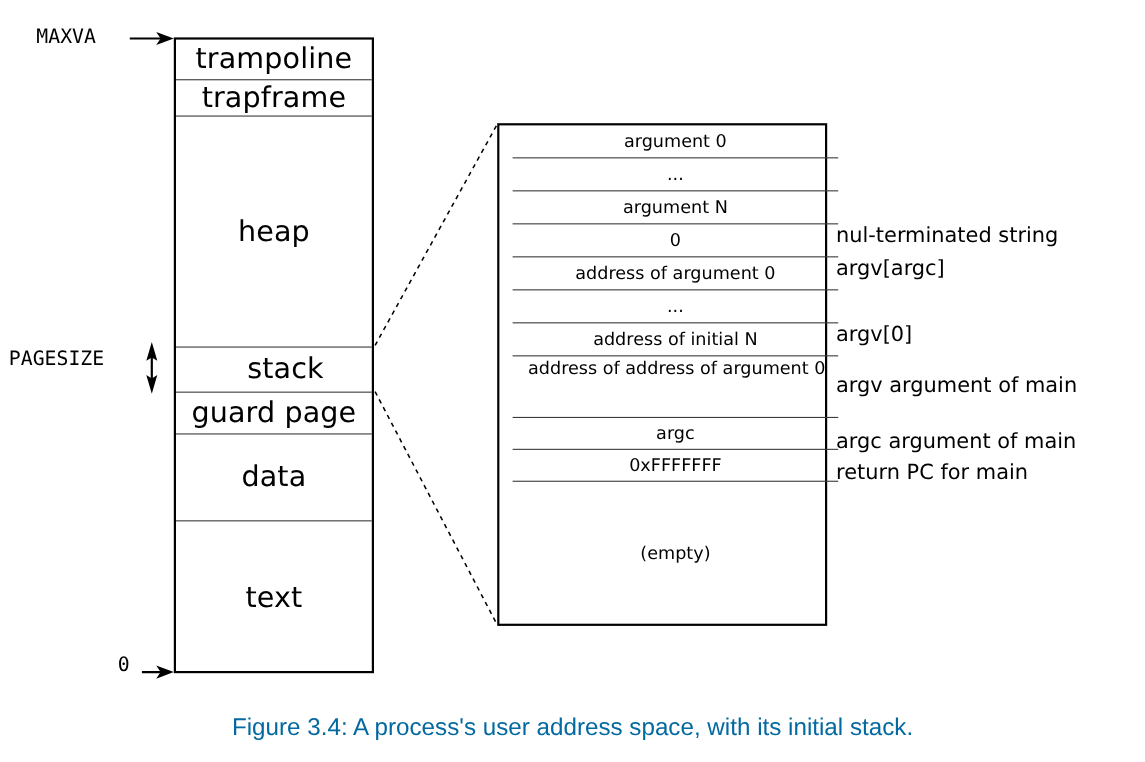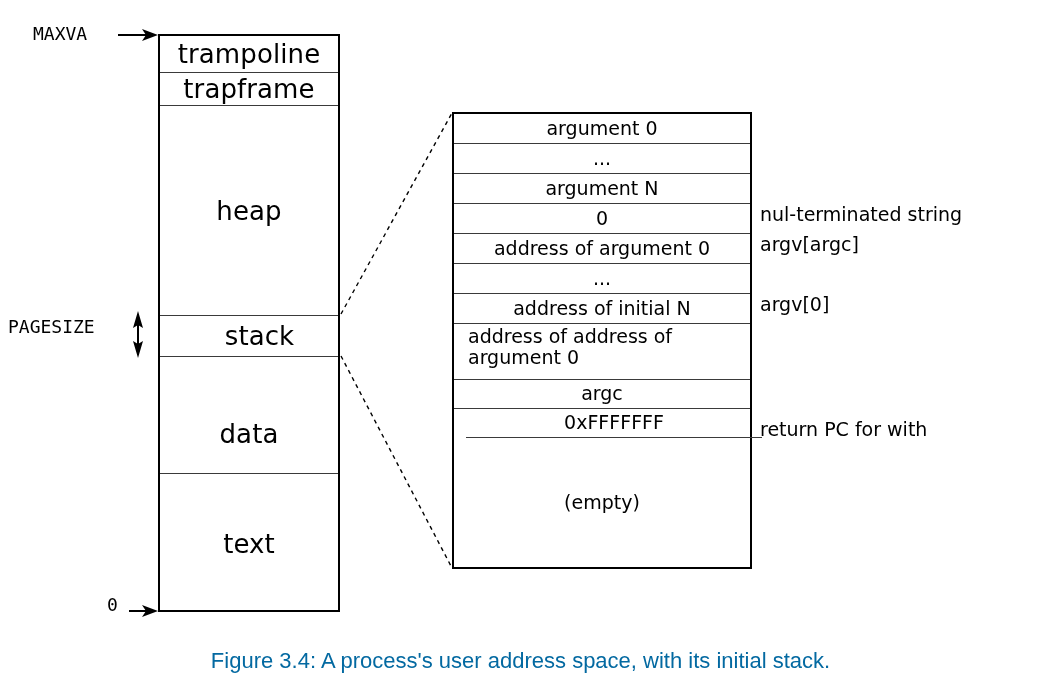--- a/index.html
+++ b/index.html
@@ -68,28 +68,28 @@
     position: absolute;
     left: 452px;
     top: 112px;
     width: 300px;
     height: 457px;
     border: 2.5px solid #000;
     box-sizing: border-box;
   }
   .stack-row {
     position: absolute;
-    left: 0;
+    left: 12px;
     width: 100%;
     box-sizing: border-box;
     border-bottom: 1.5px solid #3a3a3a;
     display: flex;
     align-items: center;
     justify-content: center;
-    font-size: 19px;
+    font-size: 16px;
     line-height: 1.12;
     text-align: center;
   }
   .stack-row.last { border-bottom: none; }
   .stack-row.two-line {
     display: block;
     padding: 2px 0 0 14px;
     text-align: left;
   }
 
@@ -148,20 +148,23 @@
     </div>
     <div class="vm-row" style="top:37px;height:33px;">
       <span>trapframe</span>
     </div>
     <div class="vm-row" style="top:70px;height:210px;">
       <span>heap</span>
     </div>
     <div class="vm-row" style="top:280px;height:41px;padding-left:21px;">
       <span>stack</span>
     </div>
+    <div class="vm-row" style="top:321px;height:38px;">
+      <span>guard page</span>
+    </div>
     <div class="vm-row" style="top:359px;height:79px;">
       <span>data</span>
     </div>
     <div class="vm-row last" style="top:438px;height:139px;">
       <span>text</span>
     </div>
   </div>
 
   <span class="axis-label" id="maxva-label">MAXVA</span>
   <span class="axis-label" id="zero-label">0</span>
@@ -188,27 +191,29 @@
     </div>
     <div class="stack-row" style="top:180px;height:30px;">
       <span>address of initial N</span>
     </div>
     <div class="stack-row two-line" style="top:210px;height:56px;">
       <span>address of address of argument 0</span>
     </div>
     <div class="stack-row" style="top:266px;height:29px;">
       <span>argc</span>
     </div>
-    <div class="stack-row" style="top:295px;height:29px;margin-left:12px;">
+    <div class="stack-row" style="top:295px;height:29px;">
       <span>0xFFFFFFF</span>
     </div>
     <div class="stack-row last" style="top:324px;height:130px;">
       <span>(empty)</span>
     </div>
   </div>
 
   <span class="annot" style="top:203px;">nul-terminated string</span>
   <span class="annot" style="top:233px;">argv[argc]</span>
   <span class="annot" style="top:293px;">argv[0]</span>
-  <span class="annot" style="top:418px;">return PC for with</span>
+  <span class="annot" style="top:339px;">argv argument of main</span>
+  <span class="annot" style="top:390px;">argc argument of main</span>
+  <span class="annot" style="top:418px;">return PC for main</span>
 
   <div id="caption">Figure 3.4: A process's user address space, with its initial stack.</div>
 </div>
 
 </body></html>

